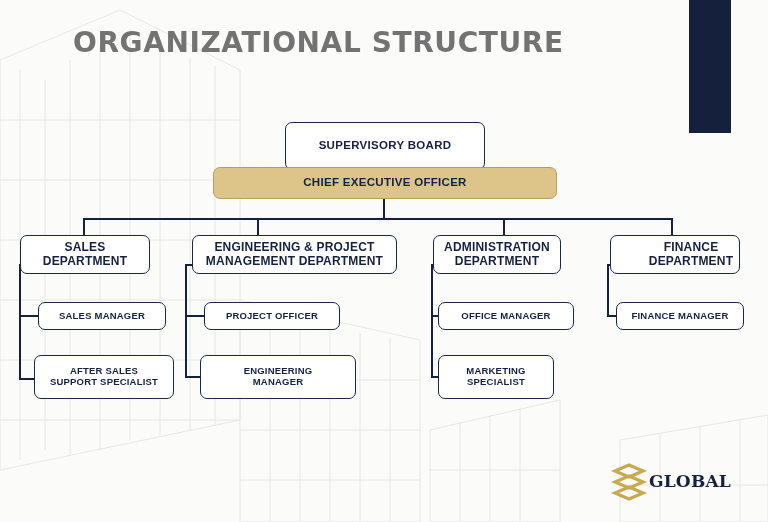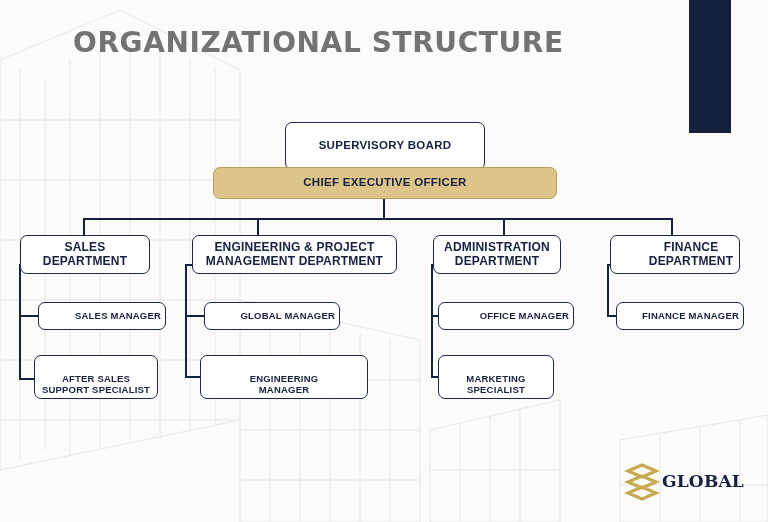--- a/index.html
+++ b/index.html
@@ -80,26 +80,26 @@
   }
   .node.gold {
     background: #ddc488;
     border-color: #b99f5e;
   }
   .node .lbl { display: block; }
 
   .lvl0 { font-size: 11.5px; letter-spacing: 0.3px; }
   .lvl1 { font-size: 11.5px; letter-spacing: 0.3px; }
   .dept { font-size: 12px; letter-spacing: 0.2px; }
-  .role { font-size: 9.5px; letter-spacing: 0.2px; font-weight: bold; justify-content: flex-end; }
+  .role { font-size: 9.5px; letter-spacing: 0.2px; font-weight: bold; }
 
   
   .logo {
     position: absolute;
-    right: 24px;
+    right: 37px;
     bottom: 20px;
     display: flex;
     align-items: center;
     gap: 0;
   }
   .logo-mark { width: 40px; height: 40px; }
   .logo-text {
     color: #16213f;
     font-family: "DejaVu Serif", serif;
     font-weight: bold;
@@ -219,30 +219,30 @@
 
   <div class="node dept" style="left:610px; top:235px; width:130px; height:39px; flex-direction:column;padding-left:36px;">
     <span class="lbl">FINANCE</span>
     <span class="lbl">DEPARTMENT</span>
   </div>
 
   <div class="node role" style="left:38px; top:302px; width:128px; height:28px;">
     <span class="lbl">SALES MANAGER</span>
   </div>
 
-  <div class="node role" style="left:34px; top:355px; width:124px; height:44px; flex-direction:column;">
+  <div class="node role" style="left:34px; top:355px; width:140px; height:44px; flex-direction:column;">
     <span class="lbl">AFTER SALES</span>
     <span class="lbl">SUPPORT SPECIALIST</span>
   </div>
 
   <div class="node role" style="left:204px; top:302px; width:136px; height:28px;">
-    <span class="lbl">GLOBAL MANAGER</span>
-  </div>
-
-  <div class="node role" style="left:200px; top:355px; width:168px; height:44px; flex-direction:column;">
+    <span class="lbl">PROJECT OFFICER</span>
+  </div>
+
+  <div class="node role" style="left:200px; top:355px; width:156px; height:44px; flex-direction:column;">
     <span class="lbl">ENGINEERING</span>
     <span class="lbl">MANAGER</span>
   </div>
 
   <div class="node role" style="left:438px; top:302px; width:136px; height:28px;">
     <span class="lbl">OFFICE MANAGER</span>
   </div>
 
   <div class="node role" style="left:438px; top:355px; width:116px; height:44px; flex-direction:column;">
     <span class="lbl">MARKETING</span>

